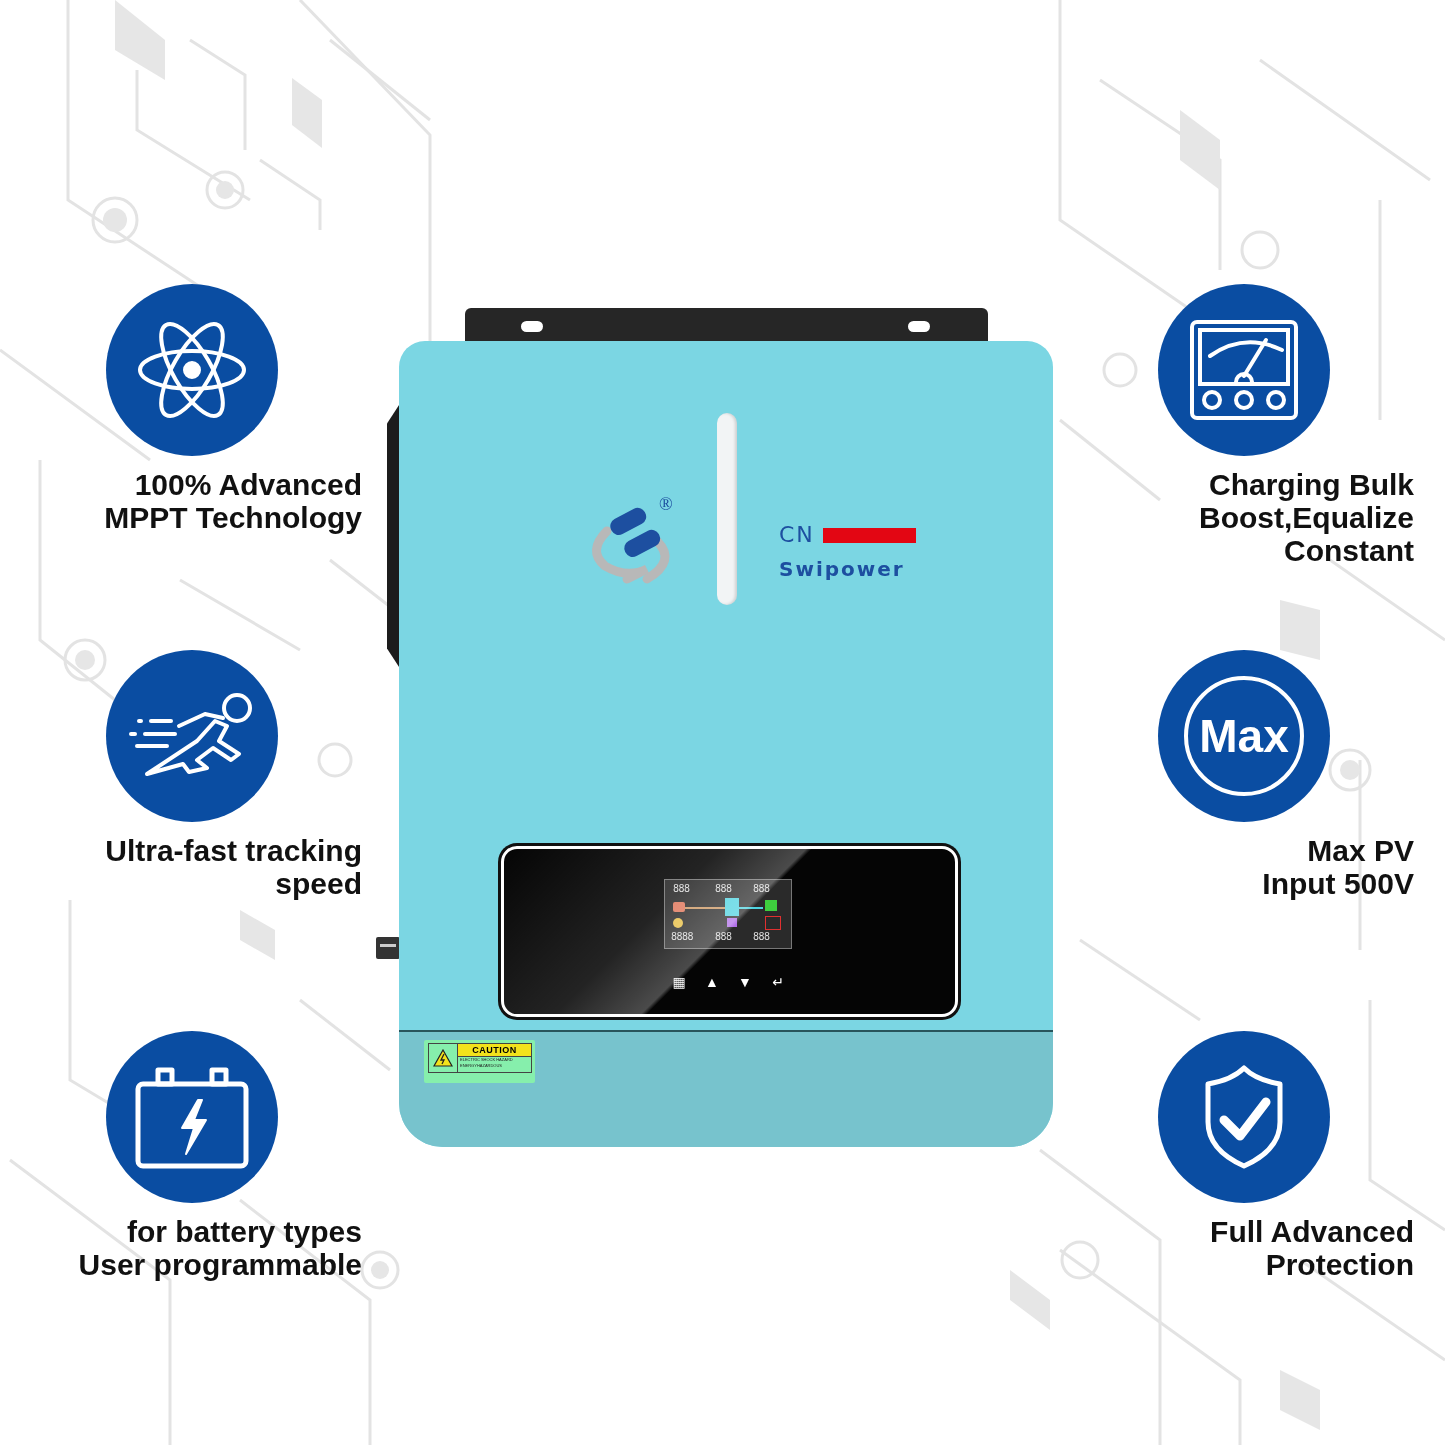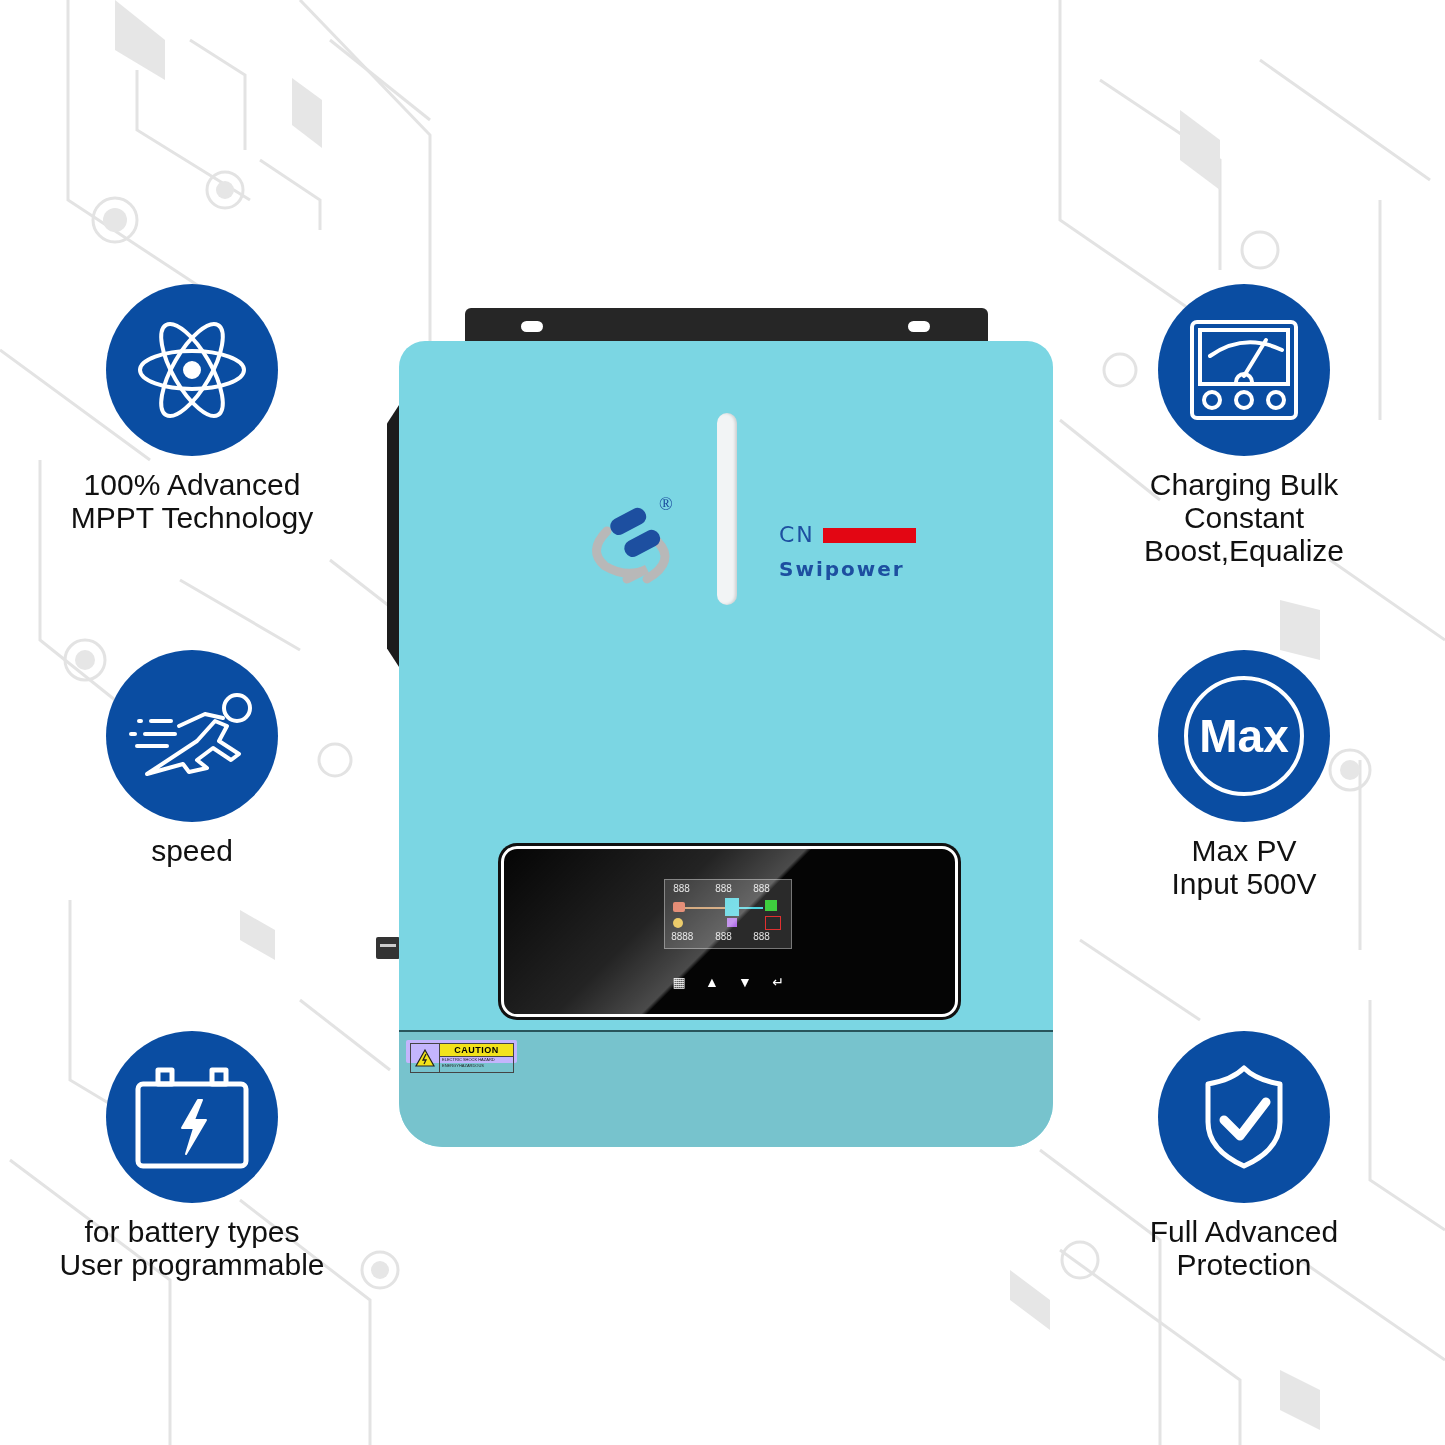--- a/index.html
+++ b/index.html
@@ -1,41 +1,41 @@
 <!DOCTYPE html>
 <html><head>
 <meta charset="utf-8">
 <style>
   html, body { margin:0; padding:0; }
   body { width:1445px; height:1445px; background:#ffffff; position:relative; overflow:hidden; font-family:"Liberation Sans", sans-serif; }
   .bg-circuit { position:absolute; left:0; top:0; width:1445px; height:1445px; }
   .feature { position:absolute; width:340px; text-align:center; }
   .badge { width:172px; height:172px; border-radius:50%; background:#0a4da2; margin:0 auto; display:flex; align-items:center; justify-content:center;font-weight:bold; }
-  .feature-text { margin-top:12px; font-weight:normal; font-size:30px; line-height:33px; color:#111; }
+  .feature-text { margin-top:12px; font-weight:bold; font-size:30px; line-height:33px; color:#111;text-align:right; }
   .feature-text div { white-space:nowrap; }
   
   .bracket { position:absolute; left:465px; top:308px; width:523px; height:55px; background:#262626; border-radius:6px 6px 0 0; }
   .slot { position:absolute; top:13px; width:22px; height:11px; background:#fff; border-radius:6px; }
   .side { position:absolute; left:387px; top:402px; width:14px; height:268px; background:#1c1c1c; clip-path:polygon(100% 0, 100% 100%, 0 92%, 0 8%); }
   .body { position:absolute; left:399px; top:341px; width:654px; height:806px; background:#7bd6e3; border-radius:26px 26px 44px 44px; overflow:hidden; }
   .lower { position:absolute; left:0; top:689px; width:100%; height:117px; background:#77c3cd; border-top:2px solid #28555c; }
   .handle { position:absolute; left:318px; top:72px; width:20px; height:192px; background:#f2f4f5; border-radius:10px; box-shadow:inset -2px 0 3px rgba(0,0,0,.15); }
   .logo { position:absolute; left:188px; top:150px; width:90px; height:95px; }
   .reg { position:absolute; left:260px; top:153px; font-family:"Liberation Serif", serif; font-size:18px; color:#1d4fa0; }
   .brand { position:absolute; left:380px; top:183px; }
   .brand-cn { font-family:"DejaVu Sans", sans-serif; font-weight:normal; font-size:22px; color:#1d4fa0; letter-spacing:2px; line-height:22px; display:flex; align-items:center; }
   .brand-bar { width:93px; height:15px; background:#e30613; margin-left:8px; }
   .brand-name { font-family:"DejaVu Sans", sans-serif; font-weight:bold; font-size:20px; color:#1d4fa0; letter-spacing:2px; line-height:22px;margin-top:12px; }
   .panel { position:absolute; left:102px; top:505px; width:451px; height:165px; background:#050505; border-radius:16px; border:3px solid #fff; box-shadow:0 0 0 3px #111; overflow:hidden; }
   .glare { position:absolute; left:0; top:0; width:100%; height:100%; background:linear-gradient(135deg, rgba(255,255,255,.0) 0%, rgba(255,255,255,.12) 35%, rgba(255,255,255,.28) 49%, rgba(0,0,0,0) 50%); }
   .lcd { position:absolute; left:160px; top:30px; width:126px; height:68px; background:#2a2a2a; border:1px solid #777; font-family:"DejaVu Sans Mono", monospace; color:#ddd; font-size:10px; }
   .lcd .seg { position:absolute; letter-spacing:-0.5px; }
   .btns { position:absolute; left:168px; top:125px; display:flex; gap:19px; color:#fff; font-size:14px; }
   .btns span { width:14px; text-align:center; }
-  .caution { position:absolute; left:7px; top:8px; width:111px; height:23px; background:#c4b5fd; border-radius:2px; }
+  .caution { position:absolute; left:25px; top:8px; width:111px; height:43px; background:#86efac; border-radius:2px; }
   .caution-inner { position:absolute; left:4px; top:3px; width:102px; height:28px; border:1px solid #444; display:flex; }
   .caution-tri { width:28px; display:flex; align-items:center; justify-content:center; border-right:1px solid #444; }
   .caution-right { flex:1; display:flex; flex-direction:column; }
   .caution-title { background:#f2e21b; font-weight:bold; font-size:9px; text-align:center; line-height:12px; letter-spacing:.5px; border-bottom:1px solid #444; }
   .caution-sub { font-size:4px; line-height:6px; padding-left:2px; color:#222; }
   .connector { position:absolute; left:376px; top:937px; width:24px; height:22px; background:#333; border-radius:2px; }
   .connector::after { content:""; position:absolute; left:4px; top:7px; width:16px; height:3px; background:#ccc; }
 </style>
 </head>
 <body>
@@ -116,20 +116,21 @@
       <path d="M20 88 L70 55 L88 35 L100 40 L92 55 L112 68 L104 74 L86 62 L70 74 L80 82 L62 86 L56 78 Z"></path>
       <path d="M52 40 L78 28 L96 32"></path>
       <line x1="12" y1="35" x2="14" y2="35"></line>
       <line x1="24" y1="35" x2="44" y2="35"></line>
       <line x1="4" y1="48" x2="8" y2="48"></line>
       <line x1="18" y1="48" x2="48" y2="48"></line>
       <line x1="10" y1="60" x2="40" y2="60"></line>
     </svg>
   </div>
   <div class="feature-text">
+    <div>Ultra-fast tracking</div>
     <div>speed</div>
   </div>
 </div>
 
 <div class="feature" style="left:22px; top:1031px;">
   <div class="badge">
     <svg width="120" height="110" viewBox="0 0 120 110" fill="none" stroke="#fff" stroke-width="5" stroke-linejoin="round">
       <rect x="6" y="22" width="108" height="82" rx="5"></rect>
       <rect x="26" y="8" width="14" height="14"></rect>
       <rect x="80" y="8" width="14" height="14"></rect>
@@ -150,22 +151,22 @@
       <path d="M22 38 Q56 14 94 32"></path>
       <path d="M48 64 A8 8 0 0 1 64 64"></path>
       <line x1="56" y1="58" x2="78" y2="22"></line>
       <circle cx="24" cy="82" r="8"></circle>
       <circle cx="56" cy="82" r="8"></circle>
       <circle cx="88" cy="82" r="8"></circle>
     </svg>
   </div>
   <div class="feature-text">
     <div>Charging Bulk</div>
+    <div>Boost,Equalize</div>
     <div>Constant</div>
-    <div>Boost,Equalize</div>
   </div>
 </div>
 
 <div class="feature" style="left:1074px; top:650px;">
   <div class="badge">
     <div style="width:120px;height:120px;border:4px solid #fff;border-radius:50%;box-sizing:border-box;display:flex;align-items:center;justify-content:center;color:#fff;font-size:46px;font-family:'Liberation Sans',sans-serif;">Max</div>
   </div>
   <div class="feature-text">
     <div>Max PV</div>
     <div>Input 500V</div>

